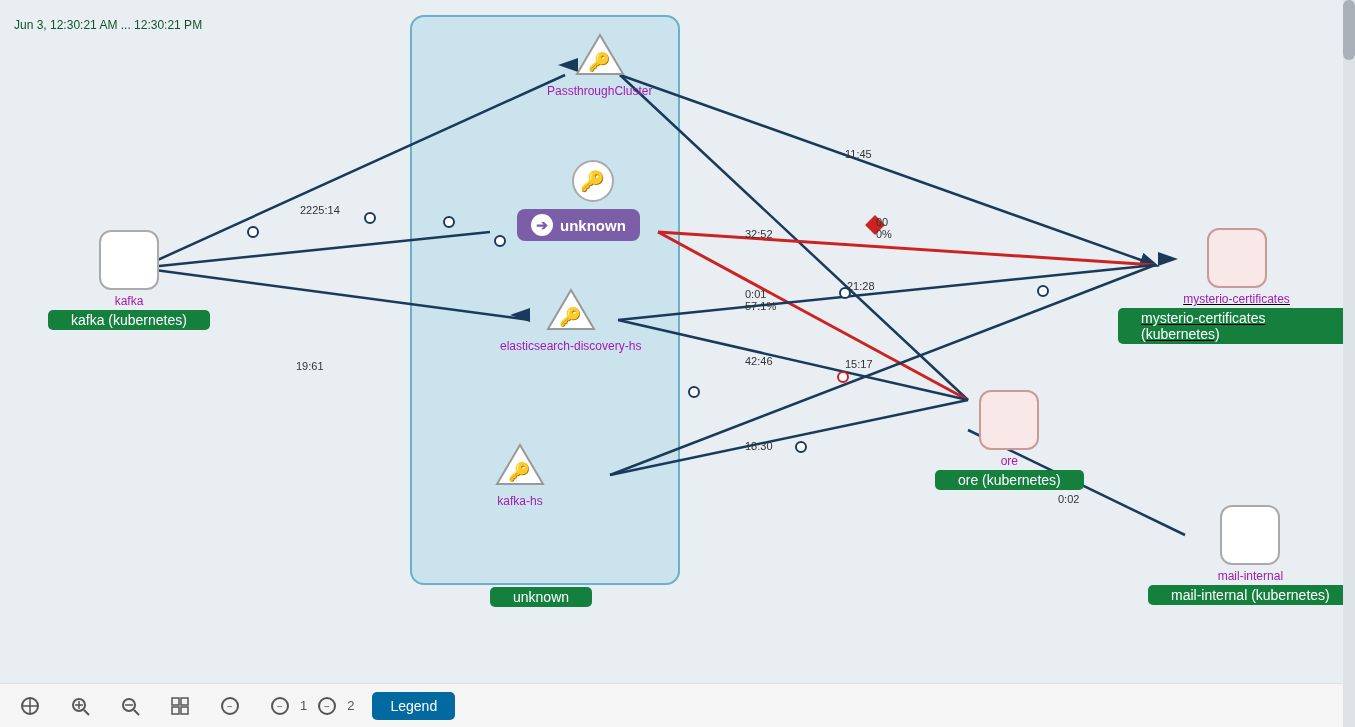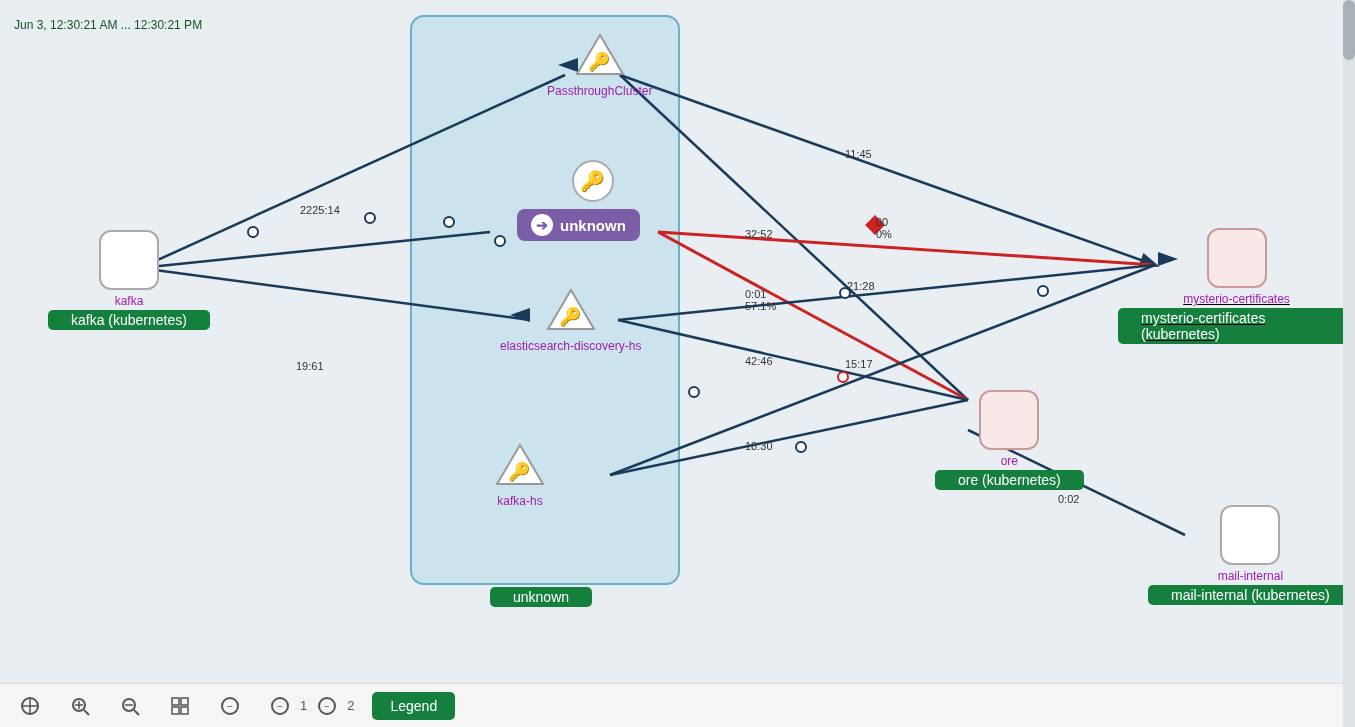--- a/index.html
+++ b/index.html
@@ -151,21 +151,21 @@
       display: flex;
       align-items: center;
     }
 
     .toolbar-label {
       font-size: 13px;
       color: #555;
     }
 
     .legend-btn {
-      background: #15803d;
+      background: #0369a1;
       color: white;
       border: none;
       border-radius: 5px;
       padding: 6px 18px;
       font-size: 14px;
       cursor: pointer;
       font-weight: 500;
     }
 
     .edge-label {

